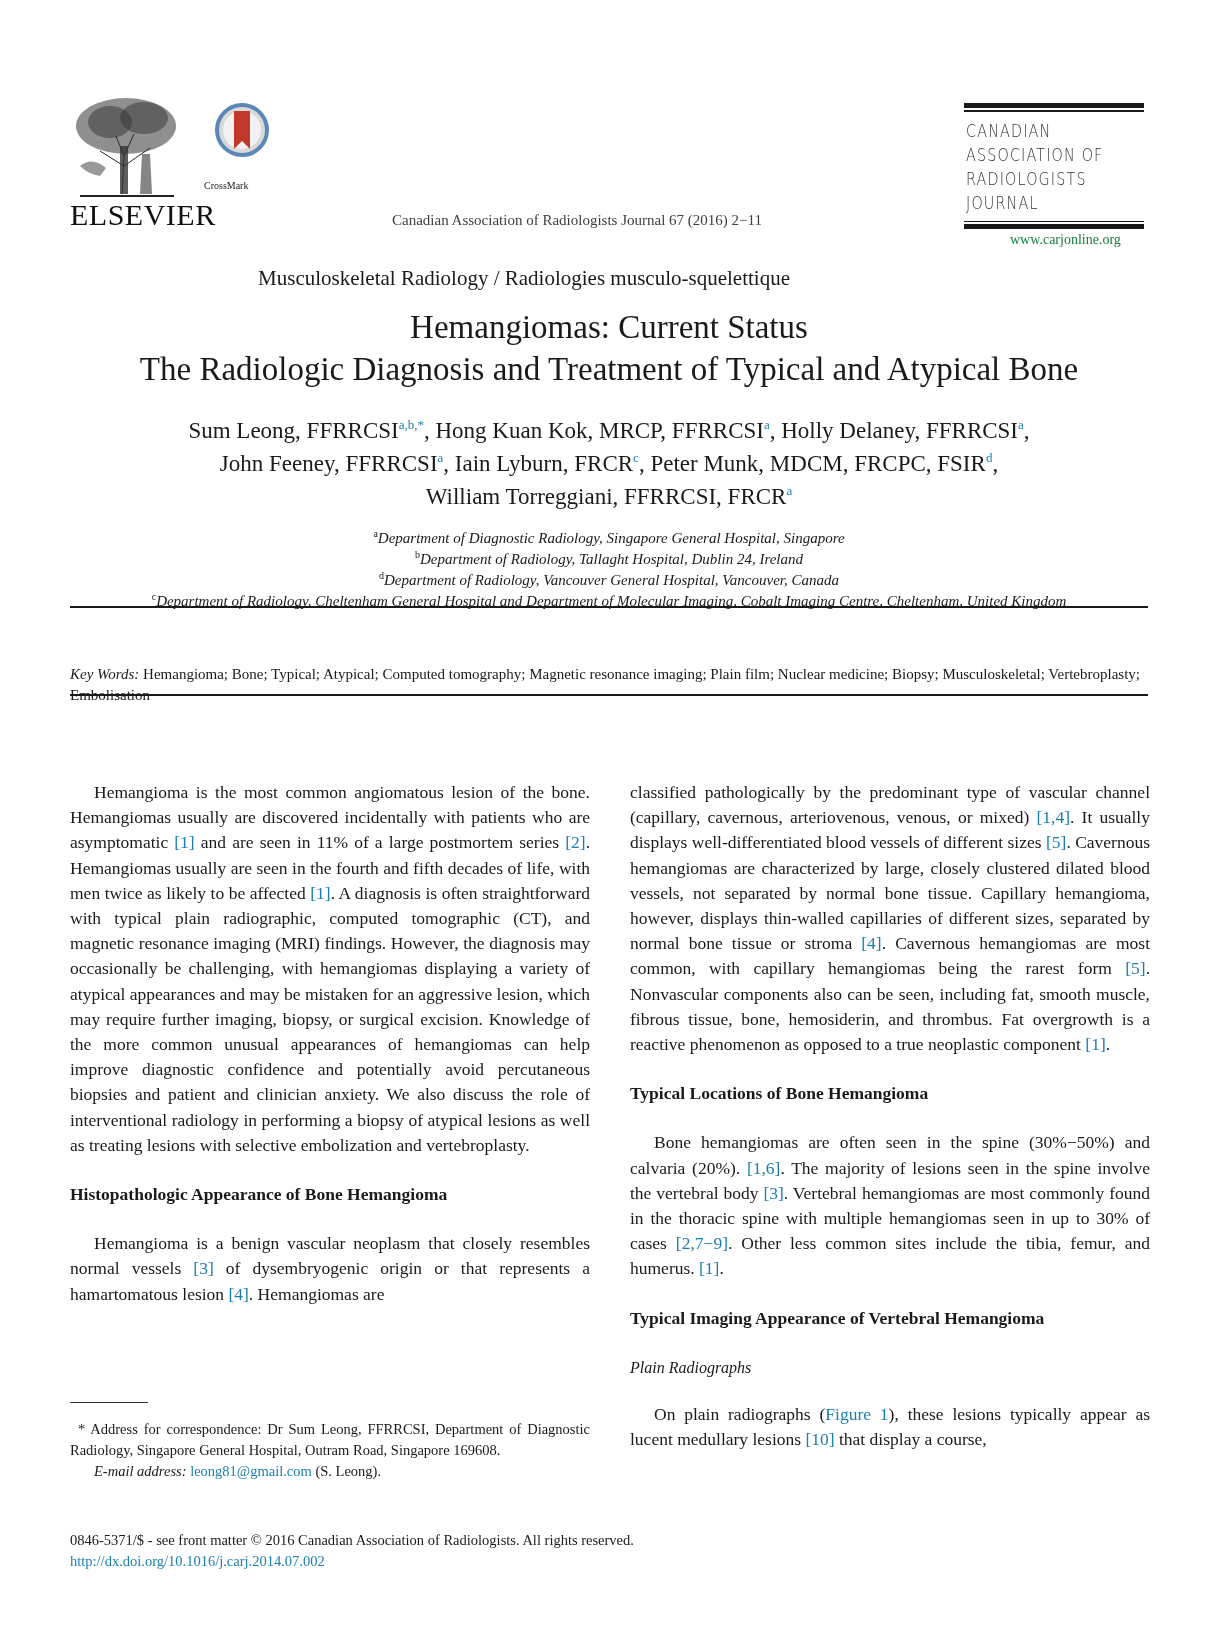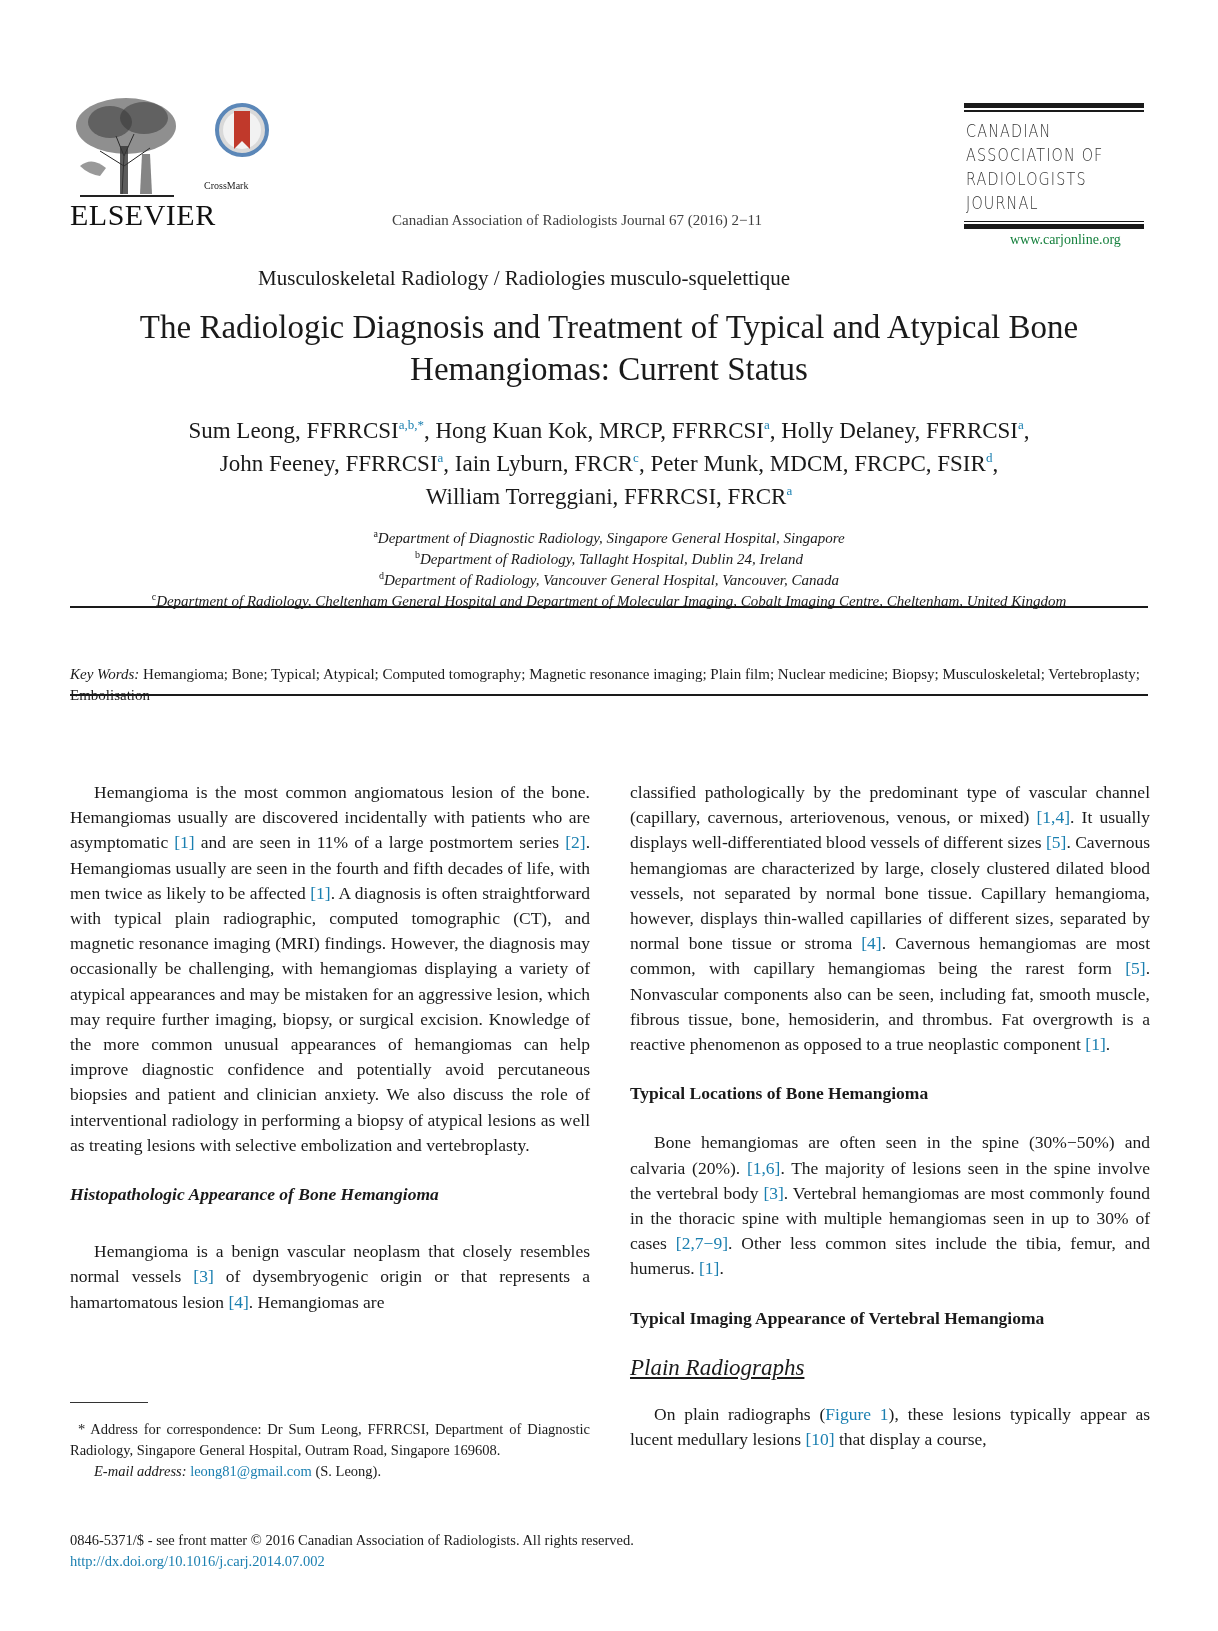--- a/index.html
+++ b/index.html
@@ -32,21 +32,21 @@
   #keywords { left: 70px; width: 1078px; top: 664px; font-size: 15px; line-height: 21px; }
   #keywords .kw-label { font-style: italic; }
 
   
   .col { width: 520px; font-size: 17.5px; line-height: 25.2px; text-align: justify; }
   #col-left { left: 70px; top: 780px; }
   #col-right { left: 630px; top: 780px; }
   .col p { margin: 0; text-indent: 24px; }
   .col p.noindent { text-indent: 0; }
   .col h3 { font-size: 17.5px; font-weight: bold; margin: 0; text-align: left; }
-  .col h4 { font-size: 23px; font-style: italic; font-weight: normal; margin: 0; text-align: left; text-decoration: underline; }
+  .col h4 { font-size: 16px; font-style: italic; font-weight: normal; margin: 0; text-align: left; }
 
   
   #fn-rule { left: 70px; top: 1402px; width: 78px; height: 1px; background: #333; }
   #footnote { left: 70px; top: 1419px; width: 520px; font-size: 14.5px; line-height: 21px; text-align: justify; }
   #footnote p { margin: 0; }
   #footnote .em-label { font-style: italic; }
 
   
   #bottom { left: 70px; top: 1530px; font-size: 14.5px; line-height: 21px; }
 </style>
@@ -91,43 +91,43 @@
     <div>RADIOLOGISTS</div>
     <div>JOURNAL</div>
   </div>
   <div class="rule-thin"></div>
   <div class="rule-thick" style="margin-top:2px"></div>
 </div>
 <div class="abs" id="cj-url">www.carjonline.org</div>
 
 <div class="abs" id="section-label">Musculoskeletal Radiology / Radiologies musculo-squelettique</div>
 <div class="abs" id="title">
+  <div>Hemangiomas: Current Status</div>
   <div>The Radiologic Diagnosis and Treatment of Typical and Atypical Bone</div>
-  <div>Hemangiomas: Current Status</div>
 </div>
 
 <div class="abs" id="authors"><span>Sum Leong, FFRRCSI</span><sup>a,b,*</sup><span>, </span><span>Hong Kuan Kok, MRCP, FFRRCSI</span><sup>a</sup><span>, </span><span>Holly Delaney, FFRRCSI</span><sup>a</sup><span>,</span><br><span>John Feeney, FFRRCSI</span><sup>a</sup><span>, </span><span>Iain Lyburn, FRCR</span><sup>c</sup><span>, </span><span>Peter Munk, MDCM, FRCPC, FSIR</span><sup>d</sup><span>,</span><br><span>William Torreggiani, FFRRCSI, FRCR</span><sup>a</sup><span></span></div>
 
 <div class="abs" id="affiliations">
     <div><sup>a</sup><span>Department of Diagnostic Radiology, Singapore General Hospital, Singapore</span></div>
     <div><sup>b</sup><span>Department of Radiology, Tallaght Hospital, Dublin 24, Ireland</span></div>
     <div><sup>d</sup><span>Department of Radiology, Vancouver General Hospital, Vancouver, Canada</span></div>
     <div><sup>c</sup><span>Department of Radiology, Cheltenham General Hospital and Department of Molecular Imaging, Cobalt Imaging Centre, Cheltenham, United Kingdom</span></div>
   </div>
 
 <div class="abs hr" style="top:606px"></div>
 <div class="abs" id="keywords">
   <span class="kw-label">Key Words:</span>
   <span>Hemangioma; Bone; Typical; Atypical; Computed tomography; Magnetic resonance imaging; Plain film; Nuclear medicine; Biopsy; Musculoskeletal; Vertebroplasty; Embolisation</span>
 </div>
 <div class="abs hr" style="top:694px"></div>
 
 <div class="abs col" id="col-left">
     <p><span>Hemangioma is the most common angiomatous lesion of the bone. Hemangiomas usually are discovered incidentally with patients who are asymptomatic </span><a class="cite">[1]</a><span> and are seen in 11% of a large postmortem series </span><a class="cite">[2]</a><span>. Hemangiomas usually are seen in the fourth and fifth decades of life, with men twice as likely to be affected </span><a class="cite">[1]</a><span>. A diagnosis is often straightforward with typical plain radiographic, computed tomographic (CT), and magnetic resonance imaging (MRI) findings. However, the diagnosis may occasionally be challenging, with hemangiomas displaying a variety of atypical appearances and may be mistaken for an aggressive lesion, which may require further imaging, biopsy, or surgical excision. Knowledge of the more common unusual appearances of hemangiomas can help improve diagnostic confidence and potentially avoid percutaneous biopsies and patient and clinician anxiety. We also discuss the role of interventional radiology in performing a biopsy of atypical lesions as well as treating lesions with selective embolization and vertebroplasty.</span></p>
-    <h3 style="margin-top: 24px; margin-bottom: 32px; font-style: italic;">Histopathologic Appearance of Bone Hemangioma</h3>
+    <h3 style="margin-top: 24px; margin-bottom: 24px;">Histopathologic Appearance of Bone Hemangioma</h3>
     <p><span>Hemangioma is a benign vascular neoplasm that closely resembles normal vessels </span><a class="cite">[3]</a><span> of dysembryogenic origin or that represents a hamartomatous lesion </span><a class="cite">[4]</a><span>. Hemangiomas are</span></p>
   </div>
 <div class="abs col" id="col-right">
     <p class="noindent"><span>classified pathologically by the predominant type of vascular channel (capillary, cavernous, arteriovenous, venous, or mixed) </span><a class="cite">[1,4]</a><span>. It usually displays well-differentiated blood vessels of different sizes </span><a class="cite">[5]</a><span>. Cavernous hemangiomas are characterized by large, closely clustered dilated blood vessels, not separated by normal bone tissue. Capillary hemangioma, however, displays thin-walled capillaries of different sizes, separated by normal bone tissue or stroma </span><a class="cite">[4]</a><span>. Cavernous hemangiomas are most common, with capillary hemangiomas being the rarest form </span><a class="cite">[5]</a><span>. Nonvascular components also can be seen, including fat, smooth muscle, fibrous tissue, bone, hemosiderin, and thrombus. Fat overgrowth is a reactive phenomenon as opposed to a true neoplastic component </span><a class="cite">[1]</a><span>.</span></p>
     <h3 style="margin-top: 24px; margin-bottom: 24px;">Typical Locations of Bone Hemangioma</h3>
     <p><span>Bone hemangiomas are often seen in the spine (30%−50%) and calvaria (20%). </span><a class="cite">[1,6]</a><span>. The majority of lesions seen in the spine involve the vertebral body </span><a class="cite">[3]</a><span>. Vertebral hemangiomas are most commonly found in the thoracic spine with multiple hemangiomas seen in up to 30% of cases </span><a class="cite">[2,7−9]</a><span>. Other less common sites include the tibia, femur, and humerus. </span><a class="cite">[1]</a><span>.</span></p>
     <h3 style="margin-top: 24px; margin-bottom: 24px;">Typical Imaging Appearance of Vertebral Hemangioma</h3>
     <h4 style="margin-top: 18px; margin-bottom: 22px;">Plain Radiographs</h4>
     <p><span>On plain radiographs (</span><a class="cite">Figure 1</a><span>), these lesions typically appear as lucent medullary lesions </span><a class="cite">[10]</a><span> that display a course,</span></p>
   </div>

